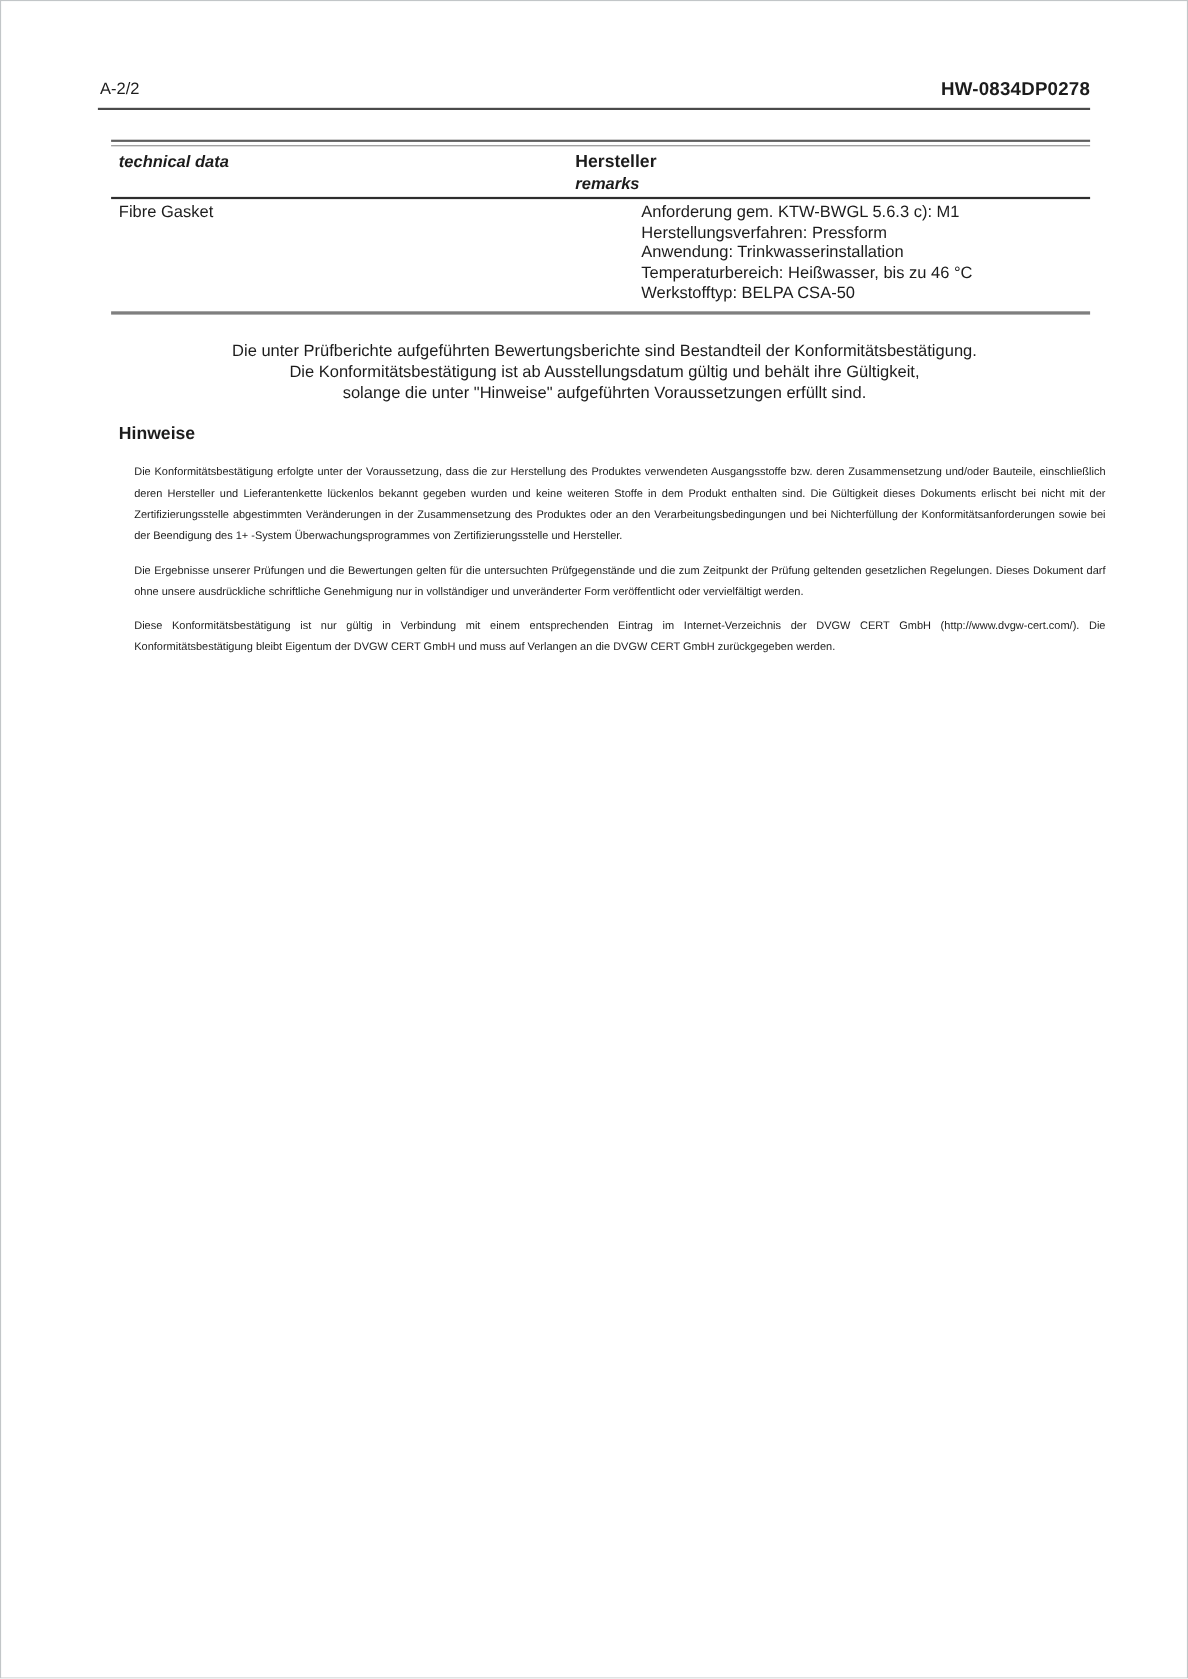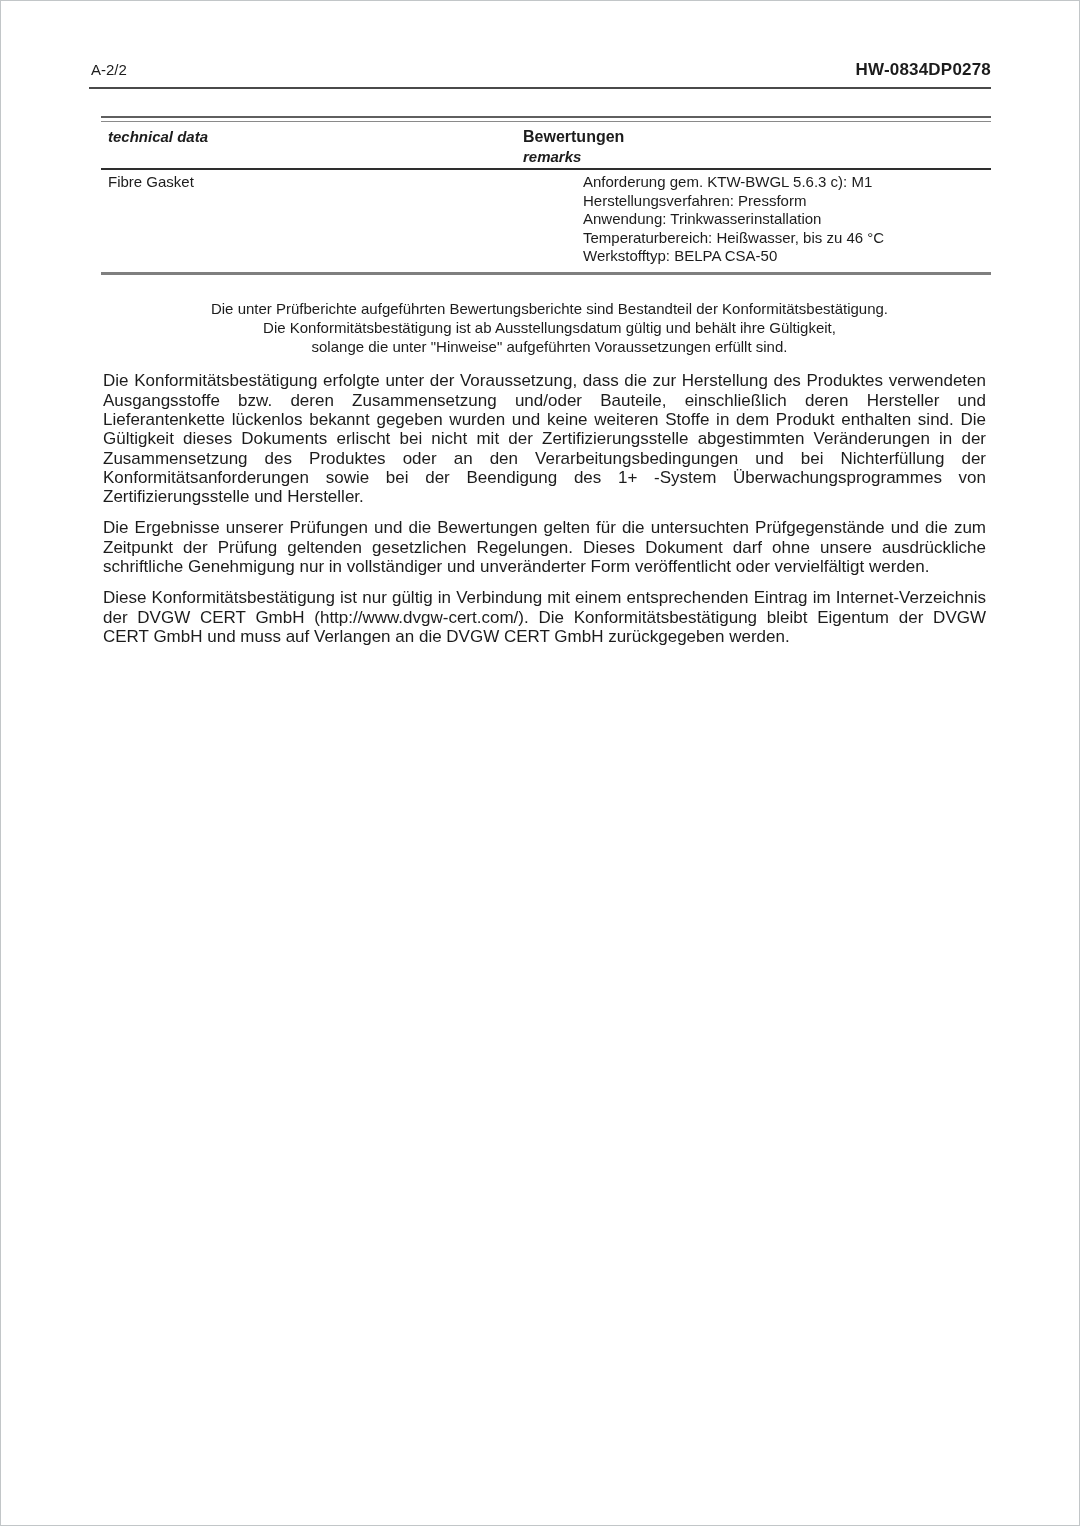--- a/index.html
+++ b/index.html
@@ -19,21 +19,21 @@
     position: absolute;
     inset: 0;
     background: #ffffff;
     border: 1px solid #c2c6c8;
     box-sizing: border-box;
     overflow: hidden;
   }
   .content {
     position: absolute;
     left: 90px;
-    top: 59px;
+    top: 70px;
     width: 900px;
   }
 
   
   .doc-header {
     display: flex;
     justify-content: space-between;
     align-items: flex-end;
     padding-bottom: 7px;
   }
@@ -109,23 +109,23 @@
     line-height: 19.3px;
     text-align: center;
   }
   .hinweise-heading {
     margin: 18px 0 0 17px;
     font-weight: bold;
     font-size: 16px;
     line-height: 20px;
   }
   .para {
-    margin: 15px 0 0 12px;
+    margin: 15px 0 0 31px;
     width: 883px;
-    font-size: 17px;
+    font-size: 10px;
     line-height: 19.3px;
     text-align: justify;
   }
   .para.last-gap { margin-top: 12px; }
 </style>
 </head>
 <body>
 
 <div class="page">
   <div class="content">
@@ -137,21 +137,21 @@
     <div class="header-rule"></div>
 
     <div class="table-wrap">
       <div class="rule-double"></div>
 
       <div class="thead">
         <div class="th c2">
           <div class="en">technical data</div>
         </div>
         <div class="th c3">
-          <div class="de">Bewertungen</div>
+          <div class="de">Hersteller</div>
           <div class="en">remarks</div>
         </div>
       </div>
 
       <div class="rule-mid"></div>
 
       <div class="tbody">
         <div class="td c1">
           <div>Fibre Gasket</div>
         </div>
@@ -166,19 +166,20 @@
 
       <div class="rule-bottom"></div>
     </div>
 
     <div class="intro">
       <div>Die unter Prüfberichte aufgeführten Bewertungsberichte sind Bestandteil der Konformitätsbestätigung.</div>
       <div>Die Konformitätsbestätigung ist ab Ausstellungsdatum gültig und behält ihre Gültigkeit,</div>
       <div>solange die unter "Hinweise" aufgeführten Voraussetzungen erfüllt sind.</div>
     </div>
 
+    <div class="hinweise-heading">Hinweise</div>
 
     <div class="para">Die Konformitätsbestätigung erfolgte unter der Voraussetzung, dass die zur Herstellung des Produktes verwendeten Ausgangsstoffe bzw. deren Zusammensetzung und/oder Bauteile, einschließlich deren Hersteller und Lieferantenkette lückenlos bekannt gegeben wurden und keine weiteren Stoffe in dem Produkt enthalten sind. Die Gültigkeit dieses Dokuments erlischt bei nicht mit der Zertifizierungsstelle abgestimmten Veränderungen in der Zusammensetzung des Produktes oder an den Verarbeitungsbedingungen und bei Nichterfüllung der Konformitätsanforderungen sowie bei der Beendigung des 1+ -System Überwachungsprogrammes von Zertifizierungsstelle und Hersteller.</div>
     <div class="para last-gap">Die Ergebnisse unserer Prüfungen und die Bewertungen gelten für die untersuchten Prüfgegenstände und die zum Zeitpunkt der Prüfung geltenden gesetzlichen Regelungen.  Dieses Dokument darf ohne unsere ausdrückliche schriftliche Genehmigung nur in vollständiger und unveränderter Form veröffentlicht oder vervielfältigt werden.</div>
     <div class="para last-gap">Diese Konformitätsbestätigung ist nur gültig in Verbindung mit einem entsprechenden Eintrag im Internet-Verzeichnis der DVGW CERT GmbH (http://www.dvgw-cert.com/). Die Konformitätsbestätigung bleibt Eigentum der DVGW CERT GmbH und muss auf Verlangen an die DVGW CERT GmbH zurückgegeben werden.</div>
 
   </div>
 </div>
 
 </body></html>

